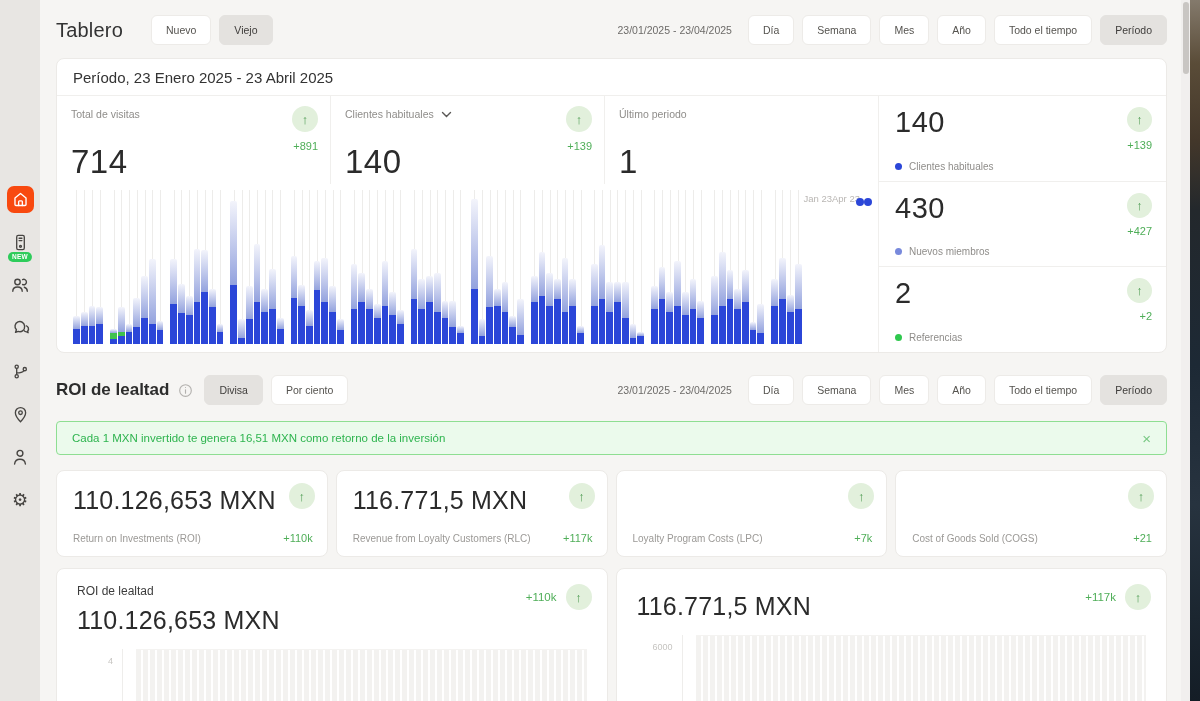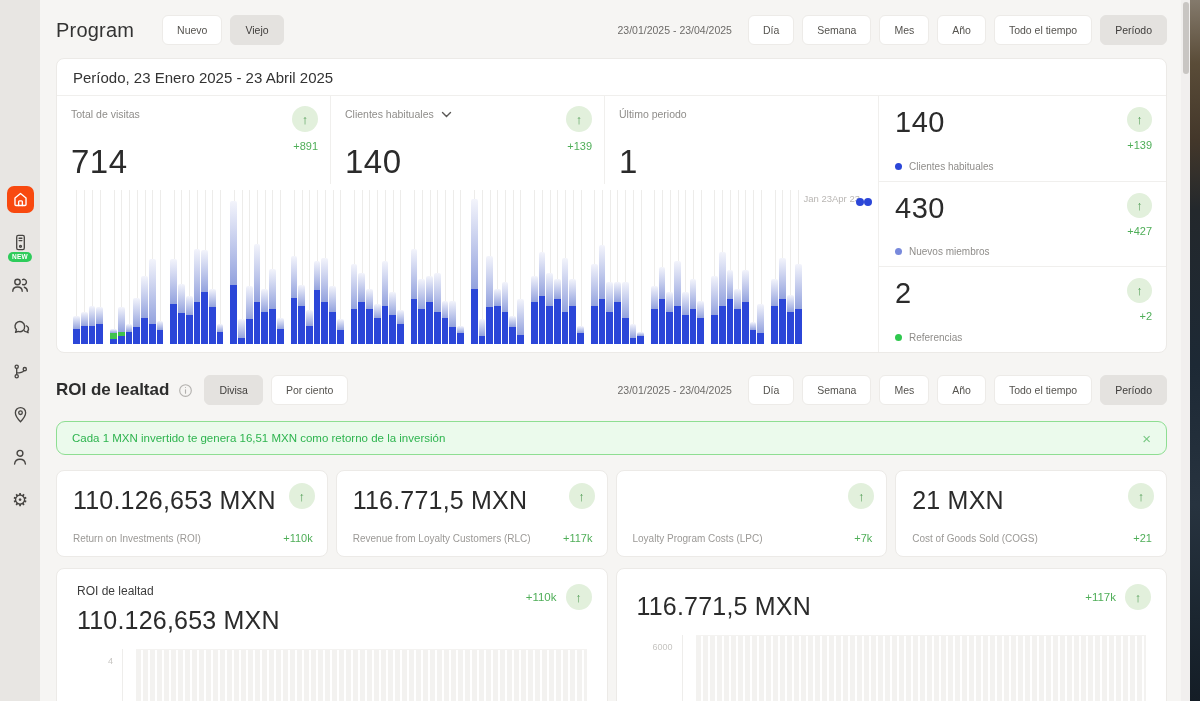--- a/index.html
+++ b/index.html
@@ -84,21 +84,21 @@
   .mini-label { position:absolute; left:16px; bottom:9px; font-size:10px; color:#8f8d8a;
     display:flex; align-items:center; gap:7px; }
   .dot { width:7px; height:7px; border-radius:50%; flex:0 0 7px; }
 
   
   .roi-head { margin-top:20px; display:flex; align-items:center; height:34px; }
   .roi-title { font-size:17px; font-weight:600; color:#2d2d2d; margin-right:9px; }
   .info-ic { margin-right:11px; display:flex; align-items:center; cursor:pointer; }
 
   .banner { margin-top:14px; height:34px; background:var(--banner-bg);
-    border:1px solid var(--banner-border); border-radius:9px; display:flex; align-items:center;
+    border:1px solid var(--banner-border); border-radius:4px; display:flex; align-items:center;
     padding:0 15px; font-size:11.5px; color:var(--banner-text); }
   .banner-close { margin-left:auto; color:#79c884; font-size:15px; line-height:1; cursor:pointer; }
 
   .cards { margin-top:15px; display:flex; gap:8px; }
   .scard { flex:1; background:#fff; border:1px solid #eceae7; border-radius:8px; height:87px;
     position:relative; padding:13px 16px; }
   .scard-value { font-size:25px; font-weight:500; color:#2b2b2b; letter-spacing:.2px; margin-top:2px; }
   .scard-label { position:absolute; left:16px; bottom:12px; font-size:10px; color:#9b9996; }
   .scard .badge { top:12px; right:12px; }
   .delta2 { position:absolute; right:14px; bottom:12px; font-size:11px; color:var(--green-text); }
@@ -189,21 +189,21 @@
     </span>
   </div>
   <div class="side-item">
     <span class="gear-glyph">⚙</span>
   </div>
 </nav>
 
 <div class="main">
 
   <div class="topbar">
-    <div class="page-title">Program</div>
+    <div class="page-title">Tablero</div>
     <div class="toggle-group">
       <button class="btn">Nuevo</button>
       <button class="btn active">Viejo</button>
     </div>
     <div class="bar-right">
       <span class="daterange">23/01/2025 - 23/04/2025</span>
       <span style="display:flex;gap:8px;">
           <button class="btn">Día</button>
           <button class="btn">Semana</button>
           <button class="btn">Mes</button>
@@ -870,21 +870,20 @@
       <div class="badge">↑</div>
       <div class="scard-label">Revenue from Loyalty Customers (RLC)</div>
       <div class="delta2">+117k</div>
     </div>
     <div class="scard">
       <div class="badge">↑</div>
       <div class="scard-label">Loyalty Program Costs (LPC)</div>
       <div class="delta2">+7k</div>
     </div>
     <div class="scard">
-      <div class="scard-value">21 MXN</div>
       <div class="badge">↑</div>
       <div class="scard-label">Cost of Goods Sold (COGS)</div>
       <div class="delta2">+21</div>
     </div>
   </div>
 
   <div class="dcharts">
     <div class="dcard">
       <div class="dcard-title">ROI de lealtad</div>
       <div class="dcard-value">110.126,653 MXN</div>

